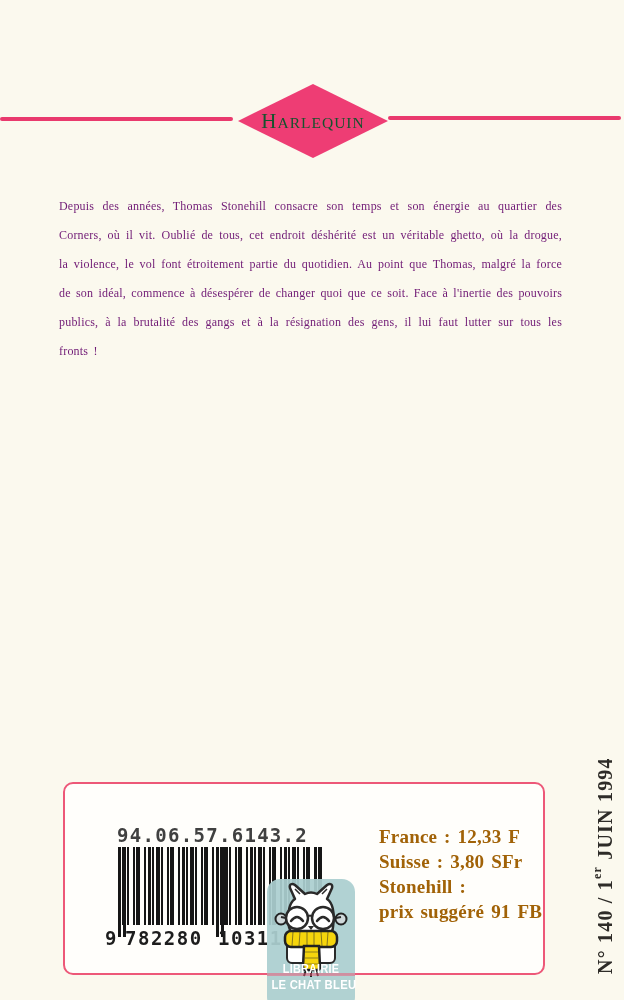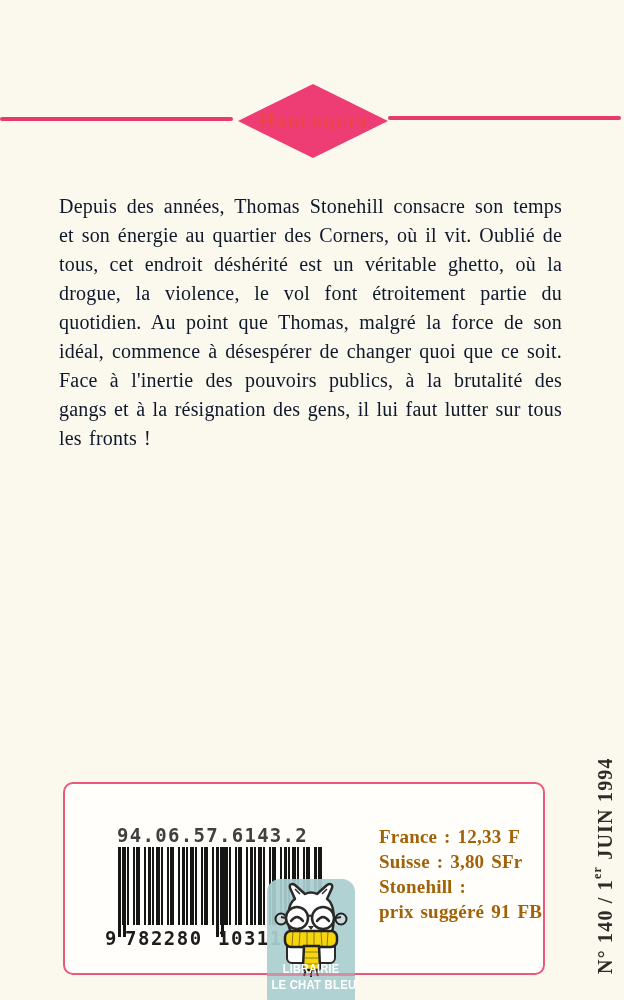--- a/index.html
+++ b/index.html
@@ -10,29 +10,29 @@
   }
   
   .rule{position:absolute;height:4px;background:#e93a6d;border-radius:2px;}
   .rule-left{left:0;top:117px;width:233px;}
   .rule-right{left:388px;top:116px;width:233px;}
   .diamond-wrap{position:absolute;left:238px;top:84px;width:150px;height:74px;}
   .diamond-wrap svg{position:absolute;left:0;top:0;display:block;}
   .brand{
     position:absolute;left:0;top:0;width:150px;height:74px;
     display:flex;align-items:center;justify-content:center;
-    color:#ef4444;font-weight:700;font-size:15.5px;letter-spacing:1px;
+    color:#14532d;font-weight:400;font-size:15.5px;letter-spacing:1px;
     text-transform:uppercase;
   }
   .brand-text{display:block;}
   .brand-text::first-letter{font-size:21px;}
   
   .synopsis{
     position:absolute;left:59px;top:192px;width:503px;
-    font-size:20px;line-height:29px;color:#0f172a;
+    font-size:12px;line-height:29px;color:#701a75;
     text-align:justify;letter-spacing:0.2px;word-spacing:2px;
   }
   .synopsis p{margin:0;}
   
   .info-box{
     position:absolute;left:63px;top:782px;width:478px;height:189px;
     background:#fffefb;border:2px solid #ed5878;border-radius:10px;
   }
   .bc-top{
     position:absolute;left:52px;top:40px;

